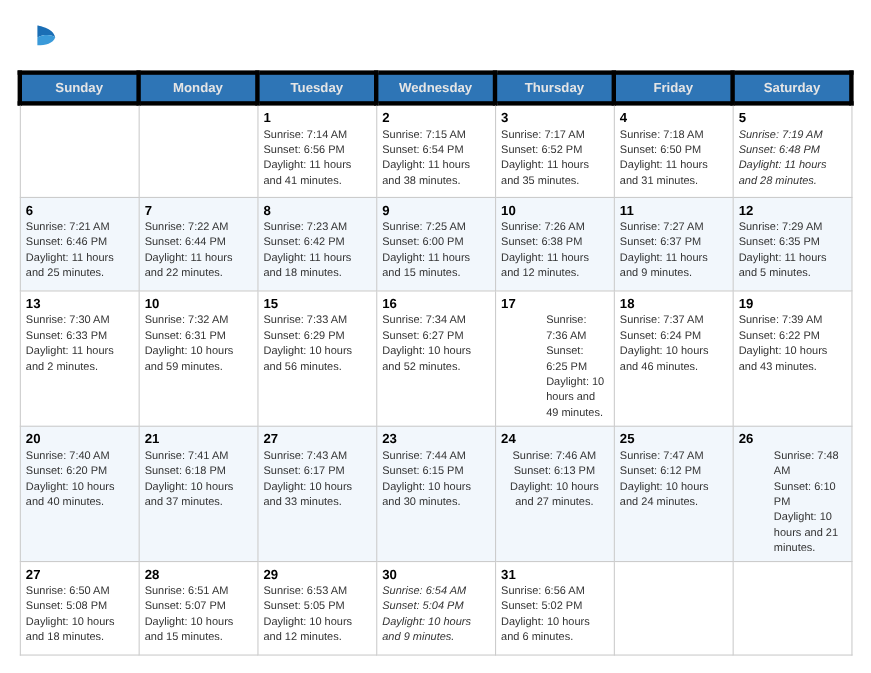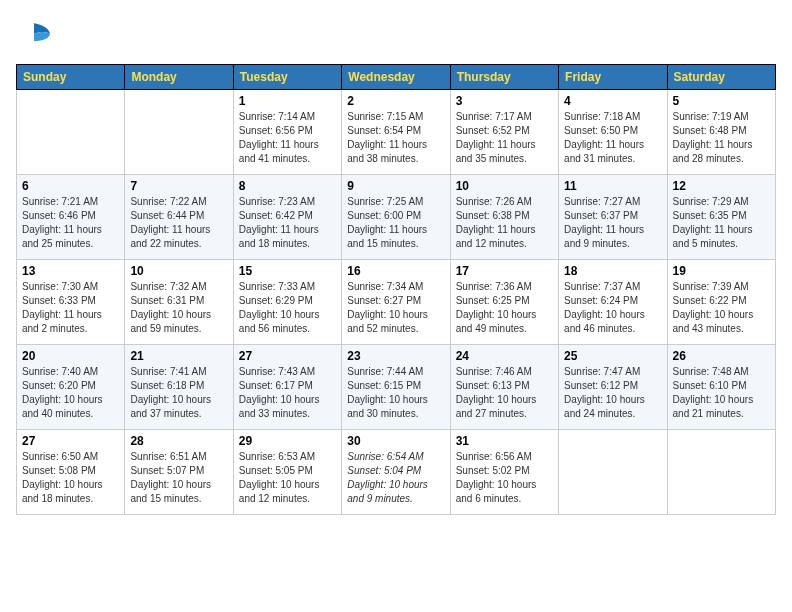--- a/index.html
+++ b/index.html
@@ -52,25 +52,25 @@
       font-size: 14px;
       color: #555;
     }
     .calendar {
       width: 100%;
       border-collapse: collapse;
       font-size: 11px;
     }
     .calendar th {
       background-color: #2e75b6;
-      color: #fde047;
-      text-align: left;
+      color: #e5e5e5;
+      text-align: center;
       padding: 5px 6px;
       font-size: 12px;
-      border: 1px solid #000000;
+      border: 4px solid #000000;
     }
     .calendar td {
       border: 1px solid #ccc;
       vertical-align: top;
       padding: 4px 5px;
       width: calc(100% / 7);
       min-height: 80px;
       height: 85px;
     }
     .day-num {
@@ -153,21 +153,21 @@
 Daylight: 11 hours and 35 minutes.</div>
         </td>
         <td>
           <div class="day-num">4</div>
           <div class="day-info" style="white-space: pre-line;">Sunrise: 7:18 AM
 Sunset: 6:50 PM
 Daylight: 11 hours and 31 minutes.</div>
         </td>
         <td>
           <div class="day-num">5</div>
-          <div class="day-info" style="white-space: pre-line;">Sunrise: 7:19 AM
+          <div class="day-info" style="white-space: pre-line; font-style: italic;">Sunrise: 7:19 AM
 Sunset: 6:48 PM
 Daylight: 11 hours and 28 minutes.</div>
         </td>
       </tr>
       <tr>
         <td>
           <div class="day-num">6</div>
           <div class="day-info" style="white-space: pre-line;">Sunrise: 7:21 AM
 Sunset: 6:46 PM
 Daylight: 11 hours and 25 minutes.</div>
@@ -229,21 +229,21 @@
 Daylight: 10 hours and 56 minutes.</div>
         </td>
         <td>
           <div class="day-num">16</div>
           <div class="day-info" style="white-space: pre-line;">Sunrise: 7:34 AM
 Sunset: 6:27 PM
 Daylight: 10 hours and 52 minutes.</div>
         </td>
         <td>
           <div class="day-num">17</div>
-          <div class="day-info" style="white-space: pre-line;">Sunrise: 7:36 AM
+          <div class="day-info" style="white-space: pre-line; margin-left: 41px;">Sunrise: 7:36 AM
 Sunset: 6:25 PM
 Daylight: 10 hours and 49 minutes.</div>
         </td>
         <td>
           <div class="day-num">18</div>
           <div class="day-info" style="white-space: pre-line;">Sunrise: 7:37 AM
 Sunset: 6:24 PM
 Daylight: 10 hours and 46 minutes.</div>
         </td>
         <td>
@@ -273,33 +273,33 @@
 Daylight: 10 hours and 33 minutes.</div>
         </td>
         <td>
           <div class="day-num">23</div>
           <div class="day-info" style="white-space: pre-line;">Sunrise: 7:44 AM
 Sunset: 6:15 PM
 Daylight: 10 hours and 30 minutes.</div>
         </td>
         <td>
           <div class="day-num">24</div>
-          <div class="day-info" style="white-space: pre-line;">Sunrise: 7:46 AM
+          <div class="day-info" style="white-space: pre-line; text-align: center;">Sunrise: 7:46 AM
 Sunset: 6:13 PM
 Daylight: 10 hours and 27 minutes.</div>
         </td>
         <td>
           <div class="day-num">25</div>
           <div class="day-info" style="white-space: pre-line;">Sunrise: 7:47 AM
 Sunset: 6:12 PM
 Daylight: 10 hours and 24 minutes.</div>
         </td>
         <td>
           <div class="day-num">26</div>
-          <div class="day-info" style="white-space: pre-line;">Sunrise: 7:48 AM
+          <div class="day-info" style="white-space: pre-line; margin-left: 32px;">Sunrise: 7:48 AM
 Sunset: 6:10 PM
 Daylight: 10 hours and 21 minutes.</div>
         </td>
       </tr>
       <tr>
         <td>
           <div class="day-num">27</div>
           <div class="day-info" style="white-space: pre-line;">Sunrise: 6:50 AM
 Sunset: 5:08 PM
 Daylight: 10 hours and 18 minutes.</div>

